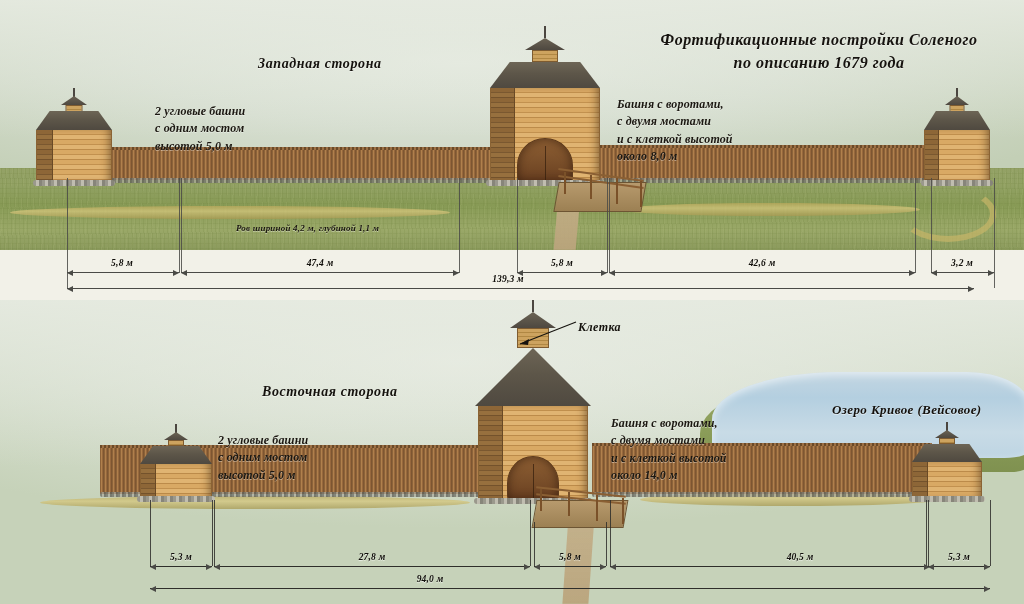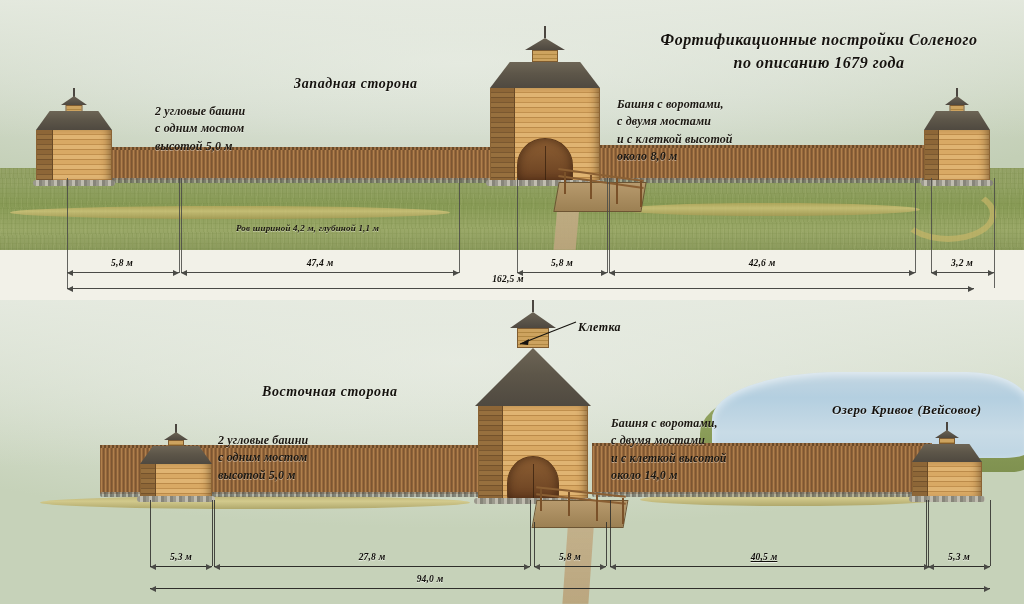--- a/index.html
+++ b/index.html
@@ -307,21 +307,21 @@
         <div class="body-side" style="height:52px;"></div>
       </div>
       <div class="stone-base"></div>
     </div>
 
     <div class="ttl" id="title">
       <div>Фортификационные постройки Соленого</div>
       <div>по описанию 1679 года</div>
     </div>
 
-    <div class="side-label" style="left:258px; top:76px;margin-left:36px;">Западная сторона</div>
+    <div class="side-label" style="left:258px; top:56px;">Западная сторона</div>
 
     <div class="note" style="left:155px; top:103px;">2 угловые башни
 с одним мостом
 высотой 5,0 м</div>
 
     <div class="note" style="left:617px; top:96px;">Башня с воротами,
 с двумя мостами
 и с клеткой высотой
 около 8,0 м</div>
 
@@ -348,21 +348,21 @@
         <div class="dimtxt" style="left: 320px; top: 8px;">47,4 м</div>
         <div class="dimline" style="left: 517px; width: 90px; top: 22px;"></div>
         <div class="dimtxt" style="left: 562px; top: 8px;">5,8 м</div>
         <div class="dimline" style="left: 609px; width: 306px; top: 22px;"></div>
         <div class="dimtxt" style="left: 762px; top: 8px;">42,6 м</div>
         <div class="dimline" style="left: 931px; width: 63px; top: 22px;"></div>
         <div class="dimtxt" style="left: 962px; top: 8px;">3,2 м</div>
       </div>
     <div id="dimtotal-top">
         <div class="dimline" style="left: 67px; width: 907px; top: 38px;"></div>
-        <div class="dimtxt" style="left: 508px; top: 24px;">162,5 м</div>
+        <div class="dimtxt" style="left: 508px; top: 24px;">139,3 м</div>
       </div>
   </div>
 
   <div class="panel" id="panel-bottom">
     <div class="sky"></div>
     <div class="haze"></div>
 
     <div class="lake-shore" style="left:700px; top:76px; width:330px; height:96px;"></div>
     <div class="lake" style="left:712px; top:72px; width:318px; height:86px;"></div>
 
@@ -457,21 +457,21 @@
     </div>
 
     <div id="dims-bottom">
         <div class="dimline" style="left: 150px; width: 62px; top: 266px; background: rgb(46, 46, 42);"></div>
         <div class="dimtxt onground" style="left: 181px; top: 252px;">5,3 м</div>
         <div class="dimline" style="left: 214px; width: 316px; top: 266px; background: rgb(46, 46, 42);"></div>
         <div class="dimtxt onground" style="left: 372px; top: 252px;">27,8 м</div>
         <div class="dimline" style="left: 534px; width: 72px; top: 266px; background: rgb(46, 46, 42);"></div>
         <div class="dimtxt onground" style="left: 570px; top: 252px;">5,8 м</div>
         <div class="dimline" style="left: 610px; width: 320px; top: 266px; background: rgb(46, 46, 42);"></div>
-        <div class="dimtxt onground" style="left: 764px; top: 252px; text-decoration: underline;">40,5 м</div>
+        <div class="dimtxt onground" style="left: 800px; top: 252px;">40,5 м</div>
         <div class="dimline" style="left: 928px; width: 62px; top: 266px; background: rgb(46, 46, 42);"></div>
         <div class="dimtxt onground" style="left: 959px; top: 252px;">5,3 м</div>
       </div>
     <div id="dimtotal-bottom">
         <div class="dimline" style="left: 150px; width: 840px; top: 288px; background: rgb(46, 46, 42);"></div>
         <div class="dimtxt onground" style="left: 430px; top: 274px;">94,0 м</div>
       </div>
   </div>
 
 </div>

